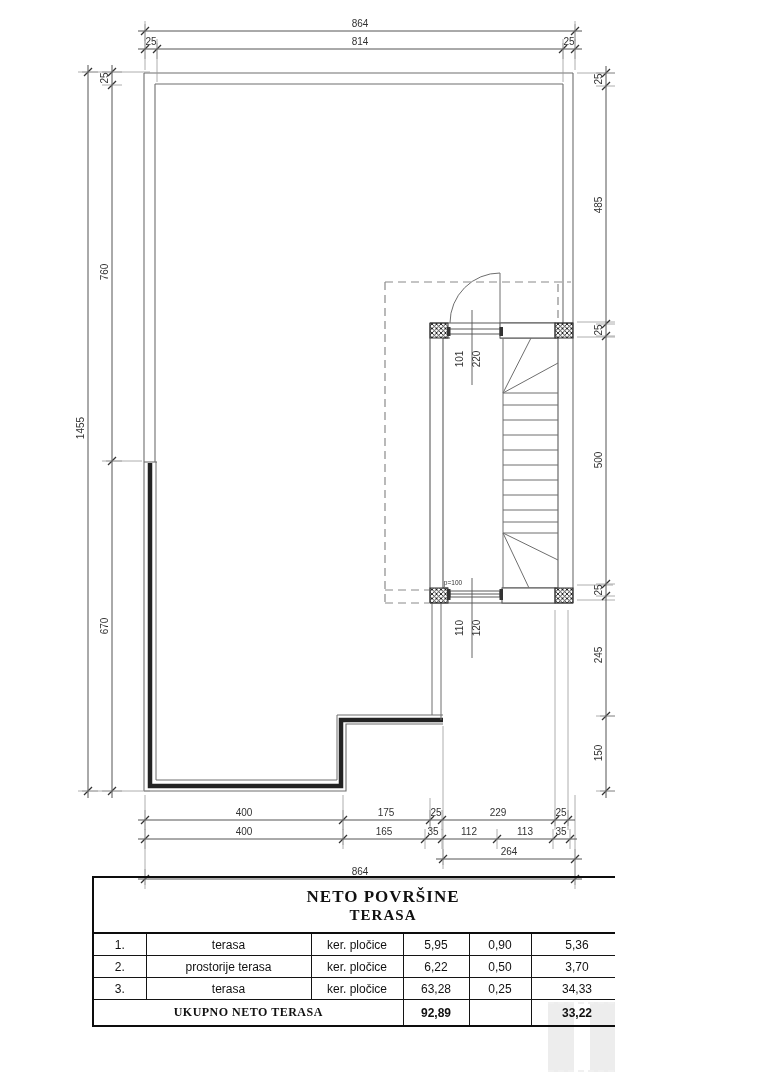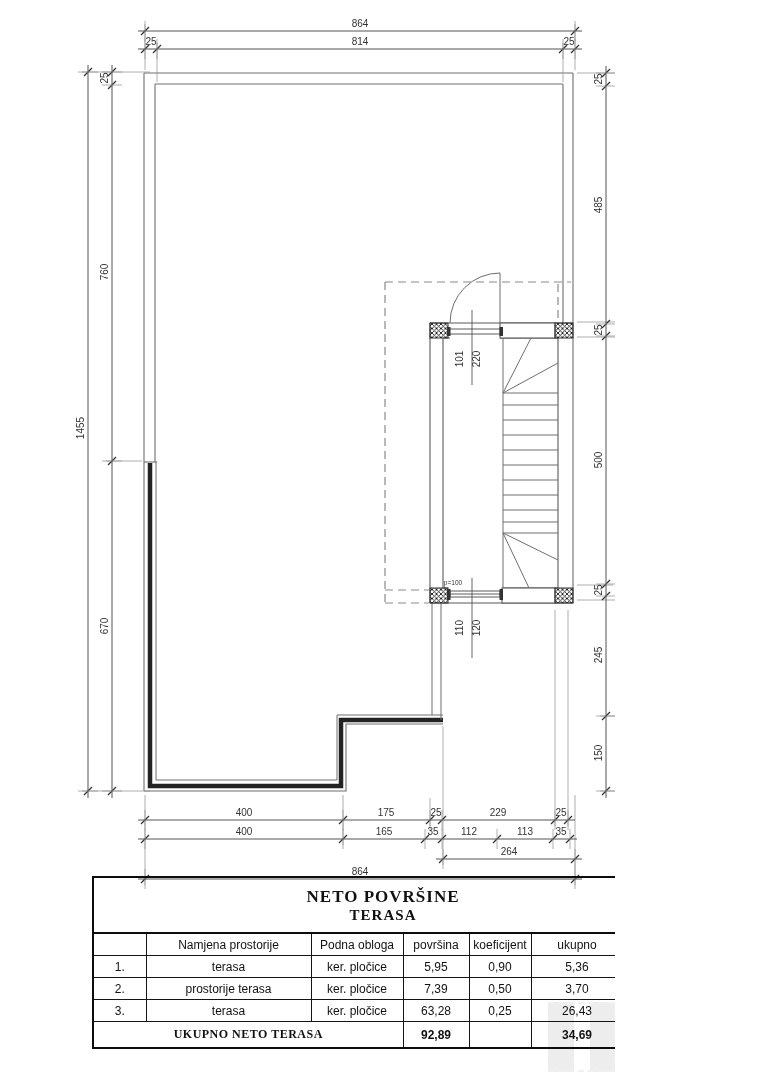--- a/index.html
+++ b/index.html
@@ -290,59 +290,50 @@
         <col style="width:92px">
         <col style="width:50px">
     </colgroup>
     <tbody>
       <tr>
         <td class="title-cell" colspan="7">
           <div class="t1">NETO POVRŠINE</div>
           <div class="t2">TERASA</div>
         </td>
       </tr>
-      <tr id="header-row" class="hdr">
-          <td></td>
-          <td>Namjena prostorije</td>
-          <td>Podna obloga</td>
-          <td>površina</td>
-          <td>koeficijent</td>
-          <td>ukupno</td>
-          <td></td>
-        </tr>
 
       <tr>
           <td>1.</td>
           <td>terasa</td>
           <td class="left-cell">ker. pločice</td>
           <td>5,95</td>
           <td>0,90</td>
           <td>5,36</td>
           <td>m²</td>
         </tr>
         <tr>
           <td>2.</td>
           <td>prostorije terasa</td>
           <td class="left-cell">ker. pločice</td>
-          <td>7,39</td>
+          <td>6,22</td>
           <td>0,50</td>
           <td>3,70</td>
           <td>m²</td>
         </tr>
         <tr>
           <td>3.</td>
           <td>terasa</td>
           <td class="left-cell">ker. pločice</td>
           <td>63,28</td>
           <td>0,25</td>
-          <td>26,43</td>
+          <td>34,33</td>
           <td>m²</td>
         </tr>
         <tr class="foot-row">
         <td class="foot-label" colspan="3">UKUPNO NETO TERASA</td>
         <td class="foot-num">92,89</td>
         <td></td>
-        <td class="foot-num">34,69</td>
+        <td class="foot-num">33,22</td>
         <td class="foot-num" style="font-size:12px">m²</td>
       </tr>
     </tbody>
   </table>
 </div>
 
 </body></html>

